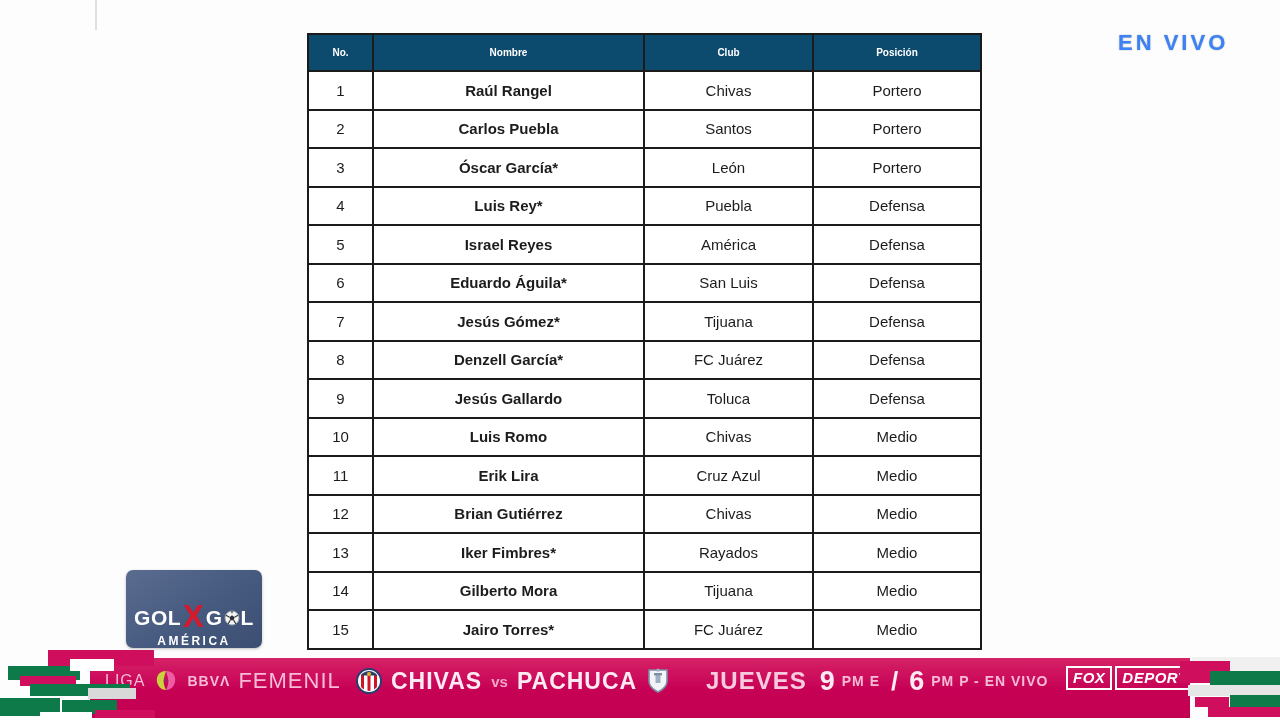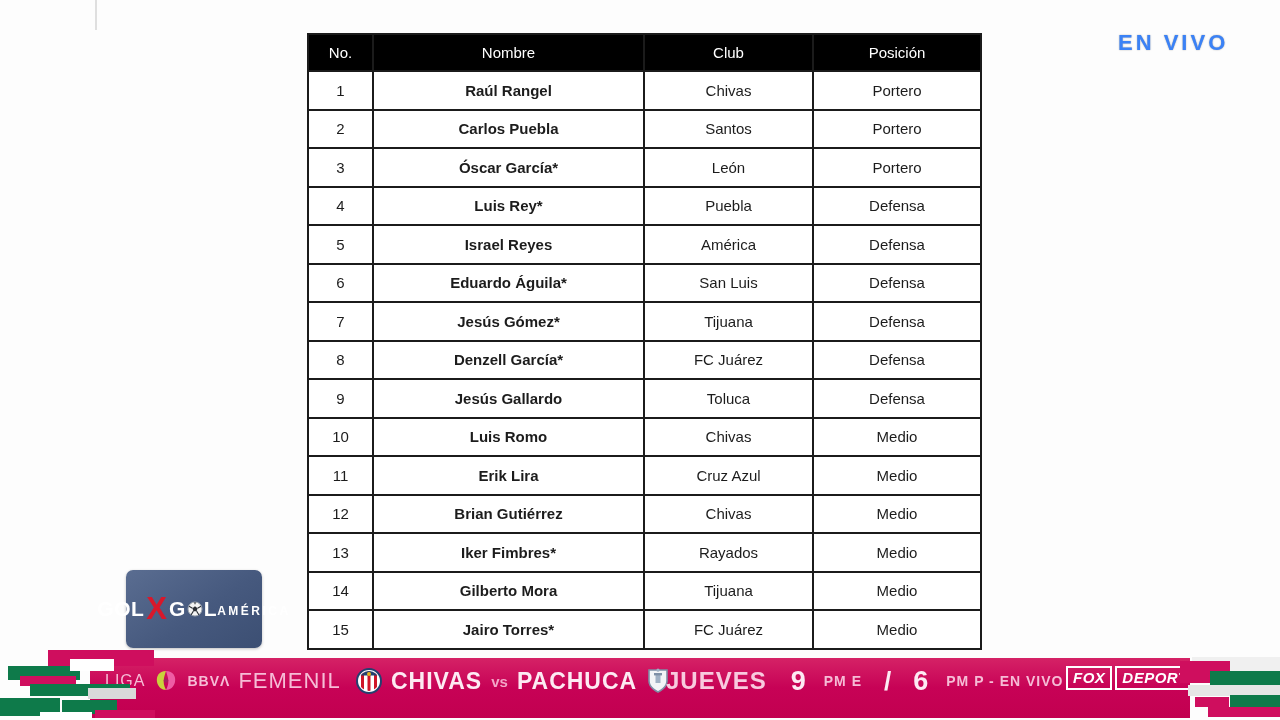--- a/index.html
+++ b/index.html
@@ -18,31 +18,31 @@
     text-shadow:0 0 1px #bdbdbd, 0 0 2px #cfcfcf;
   }
 
   
   table.roster{
     position:absolute;left:307px;top:33px;width:673px;
     border-collapse:collapse;table-layout:fixed;background:#fff;z-index:1;
   }
   table.roster th, table.roster td{border:2px solid #1b1b1b;text-align:center;padding:0;}
   table.roster th{
-    height:35px;background:#000000;color:#ffffff;font-size:15px;font-weight:normal;
+    height:35px;background:#0c4a6e;color:#ffffff;font-size:10px;font-weight:bold;
   }
   table.roster td{height:36.5px;font-size:15px;color:#1c1c1c;background:#fff;}
   table.roster td:nth-child(2){font-weight:bold;margin-left:36px;}
   col.c-no{width:65px;} col.c-nombre{width:271px;} col.c-club{width:169px;} col.c-pos{width:168px;}
 
   
   .gxg{
     position:absolute;left:126px;top:570px;width:136px;height:78px;z-index:6;
     background:linear-gradient(145deg,#5a6d91 0%,#46597e 55%,#3c4f73 100%);
-    border-radius:7px;display:flex;flex-direction:row;align-items:center;justify-content:center;
+    border-radius:7px;display:flex;flex-direction:column;align-items:center;justify-content:flex-end;
     box-shadow:0 1px 3px rgba(0,0,0,.25);
   }
   .gxg-line1{display:flex;align-items:center;line-height:1;}
   .gxg-gol{color:#fff;font-weight:800;font-size:21px;letter-spacing:.5px;}
   .gxg-x{color:#d8182b;font-weight:900;font-size:31px;margin:0 2px;line-height:.8;}
   .gxg-ball{margin:0 1px;}
   .gxg-sub{color:#fff;font-weight:700;font-size:12px;letter-spacing:2.5px;margin-top:4px;}
 
   
   .ticker{
@@ -50,21 +50,21 @@
     background:linear-gradient(180deg,#d52266 0%,#c70256 50%,#c20050 100%);
   }
   .ticker-group{position:absolute;top:4px;height:38px;display:flex;align-items:center;}
   .g-league{left:105px;gap:8px;}
   .t-liga{font-size:16px;font-weight:500;color:#f6bcd6;letter-spacing:1px;}
   .t-bbva{font-size:14px;font-weight:700;color:#f6bcd6;letter-spacing:1px;}
   .t-femenil{font-size:22px;font-weight:500;color:#f6bcd6;letter-spacing:1px;}
   .g-match{left:356px;gap:9px;}
   .t-team{font-size:23px;font-weight:800;color:#fdeaf3;letter-spacing:1px;}
   .t-vs{font-size:15px;font-weight:700;color:#f3a6c7;}
-  .g-schedule{left:666px;gap:18px;justify-content:flex-end;}
+  .g-schedule{left:706px;gap:7px;justify-content:flex-end;}
   .t-day{font-size:24px;font-weight:600;color:#f8cade;letter-spacing:1px;margin-right:6px;}
   .t-bignum{font-size:27px;font-weight:800;color:#fdeaf3;}
   .t-small{font-size:14px;font-weight:700;color:#f6bcd6;letter-spacing:1px;}
   .t-slash{font-size:26px;font-weight:800;color:#fdeaf3;margin:0 4px;}
   .g-fox{left:1066px;gap:3px;top:6px;height:28px;}
   .fox-box{
     border:2px solid #fff;color:#fff;font-weight:800;font-style:italic;
     font-size:15px;letter-spacing:.5px;padding:1px 5px;line-height:1.2;
   }
 

